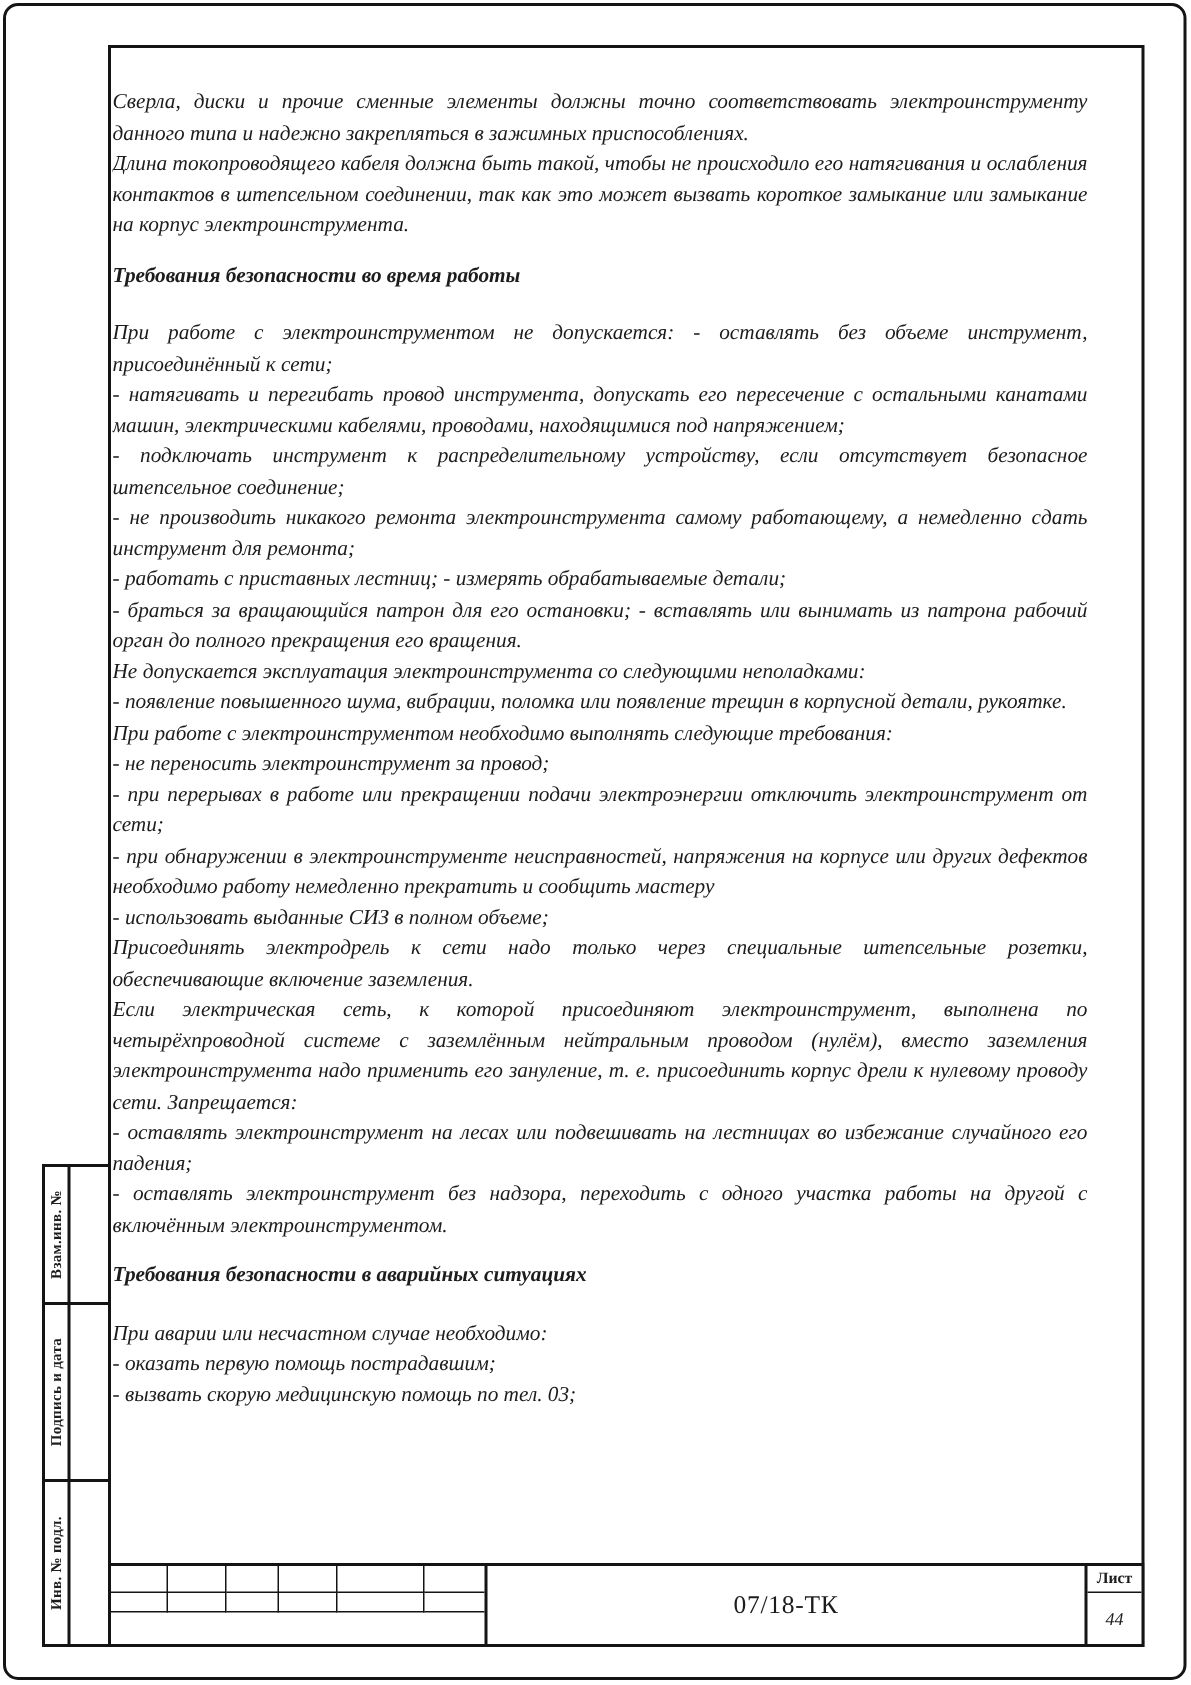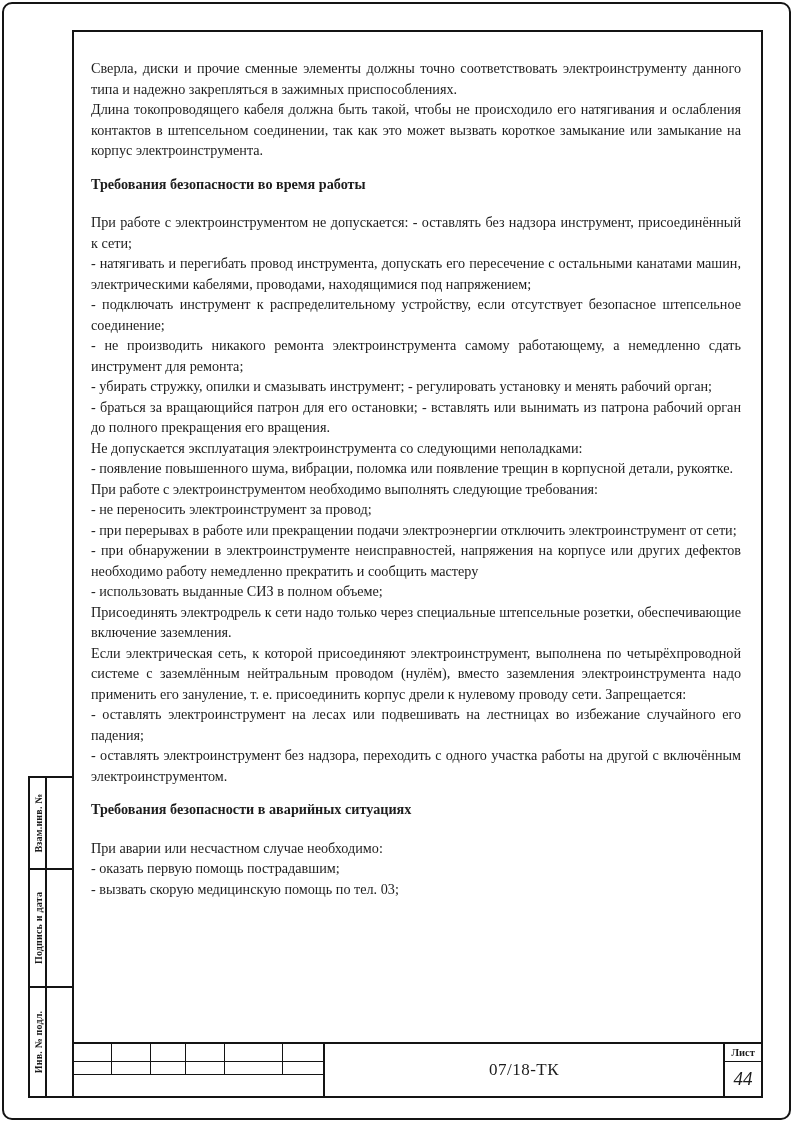--- a/index.html
+++ b/index.html
@@ -18,23 +18,23 @@
     pointer-events: none;
   }
 
   .frame {
     position: absolute; left: 72px; top: 30px; width: 691px; height: 1068px;
     border: 2px solid #141414; box-sizing: border-box;
   }
 
   
   .text-area {
-    position: absolute; left: 91px; top: 58px; width: 650px; height: 982px;
+    position: absolute; left: 75px; top: 58px; width: 650px; height: 982px;
     overflow: hidden;
-    font-size: 14.2px; line-height: 20.5px;
+    font-size: 14.2px; line-height: 20.5px; font-style: italic;
   }
   .para { margin: 0; text-align: justify; text-justify: inter-word; }
   .sec-heading {
     margin: 13px 0 18px 0;
     font-size: 14.2px; font-weight: bold; text-align: left;
   }
 
   
   .side-cells {
     position: absolute; left: 28px; top: 776px; width: 46px; height: 322px;
@@ -88,43 +88,43 @@
     border-left: 2px solid #141414;
     display: flex; flex-direction: column;
   }
   .sheet-head {
     height: 17px; flex: none;
     border-bottom: 1.5px solid #141414;
     text-align: center; font-size: 10.5px; font-weight: bold; line-height: 17px;
   }
   .sheet-num {
     flex: 1; display: flex; align-items: center; justify-content: center;
-    font-size: 19px;
+    font-size: 12px;
     font-style: italic;
   }
 </style>
 </head>
 <body>
 
 <div class="page">
 
   <div class="outer-border"></div>
   <div class="frame"></div>
 
   <div class="text-area">
     <p class="para">Сверла, диски и прочие сменные элементы должны точно соответствовать электроинструменту данного типа и надежно закрепляться в зажимных приспособлениях.</p>
     <p class="para">Длина токопроводящего кабеля должна быть такой, чтобы не происходило его натягивания и ослабления контактов в штепсельном соединении, так как это может вызвать короткое замыкание или замыкание на корпус электроинструмента.</p>
 
     <p class="sec-heading">Требования безопасности во время работы</p>
 
-    <p class="para">При работе с электроинструментом не допускается: - оставлять без надзора инструмент, присоединённый к сети;</p>
+    <p class="para">При работе с электроинструментом не допускается: - оставлять без объеме инструмент, присоединённый к сети;</p>
     <p class="para">- натягивать и перегибать провод инструмента, допускать его пересечение с остальными канатами машин, электрическими кабелями, проводами, находящимися под напряжением;</p>
     <p class="para">- подключать инструмент к распределительному устройству, если отсутствует безопасное штепсельное соединение;</p>
     <p class="para">- не производить никакого ремонта электроинструмента самому работающему, а немедленно сдать инструмент для ремонта;</p>
-    <p class="para">- убирать стружку, опилки и смазывать инструмент; - регулировать установку и менять рабочий орган;</p>
+    <p class="para">- работать с приставных лестниц; - измерять обрабатываемые детали;</p>
     <p class="para">- браться за вращающийся патрон для его остановки; - вставлять или вынимать из патрона рабочий орган до полного прекращения его вращения.</p>
     <p class="para">Не допускается эксплуатация электроинструмента со следующими неполадками:</p>
     <p class="para">- появление повышенного шума, вибрации, поломка или появление трещин в корпусной детали, рукоятке.</p>
     <p class="para">При работе с электроинструментом необходимо выполнять следующие требования:</p>
     <p class="para">- не переносить электроинструмент за провод;</p>
     <p class="para">- при перерывах в работе или прекращении подачи электроэнергии отключить электроинструмент от сети;</p>
     <p class="para">- при обнаружении в электроинструменте неисправностей, напряжения на корпусе или других дефектов необходимо работу немедленно прекратить и сообщить мастеру</p>
     <p class="para">- использовать выданные СИЗ в полном объеме;</p>
     <p class="para">Присоединять электродрель к сети надо только через специальные штепсельные розетки, обеспечивающие включение заземления.</p>
     <p class="para">Если электрическая сеть, к которой присоединяют электроинструмент, выполнена по четырёхпроводной системе с заземлённым нейтральным проводом (нулём), вместо заземления электроинструмента надо применить его зануление, т. е. присоединить корпус дрели к нулевому проводу сети. Запрещается:</p>

